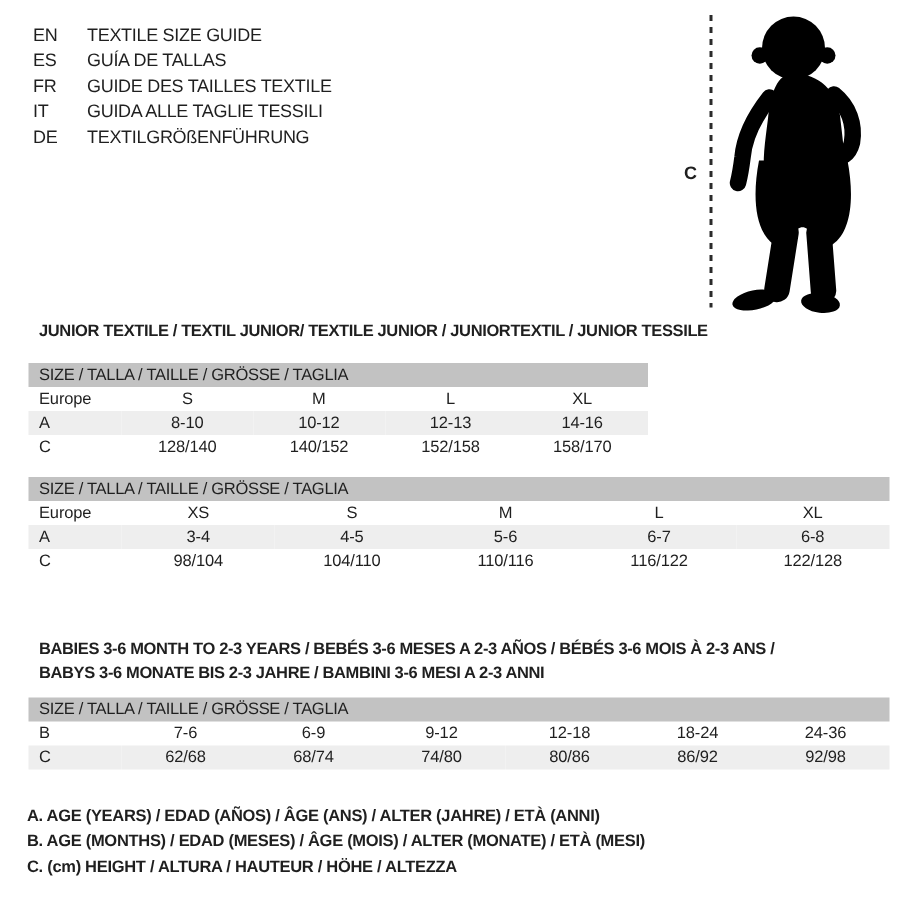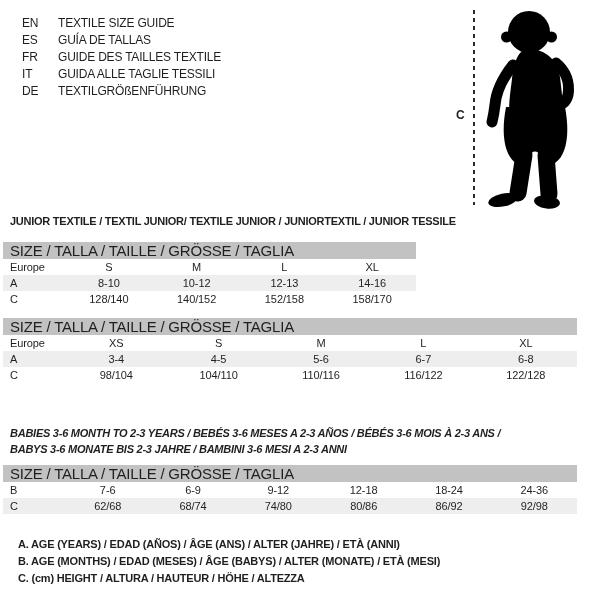--- a/index.html
+++ b/index.html
@@ -8,31 +8,31 @@
     font-family:"Liberation Sans", sans-serif;color:#1f1f1f;
   }
   
   .langs{position:absolute;top:15px;left:22px;}
   .lang-row{line-height:17px;font-weight:normal;font-size:12px;letter-spacing:-0.2px;white-space:nowrap;}
   .lang-code{display:inline-block;width:36px;}
   
   .figure{position:absolute;left:450px;top:7px;width:130px;height:205px;}
   .figure text{font-family:"Liberation Sans", sans-serif;font-size:12px;font-weight:bold;fill:#1f1f1f;}
   
-  .tb{position:absolute;left:3px;}
+  .tb{position:absolute;left:19px;}
   .tb1{top:215px;width:413px;}
   .tb2{top:318px;width:574px;}
   .tb3{top:425px;width:574px;}
   .tbl-title{font-weight:bold;font-size:11px;letter-spacing:-0.25px;padding-left:7px;white-space:nowrap;line-height:13px;}
   .tb1 .tbl-title{margin-bottom:14px;}
   .tb2 .tbl-title{margin-bottom:13px;}
-  .tb3 .tbl-title{line-height:16px;margin-bottom:0;font-style:italic;}
+  .tb3 .tbl-title{line-height:16px;margin-bottom:0;}
   .tb3 .title-wrap{margin-bottom:8px;}
   table.size-table{border-collapse:collapse;width:100%;table-layout:fixed;font-size:11px;color:#1f1f1f;}
-  th.size-head{background:#c2c2c2;text-align:left;font-weight:normal;font-size:15px;height:16px;padding:0 0 0 7px;letter-spacing:-0.2px;}
+  th.size-head{background:#c2c2c2;text-align:left;font-weight:normal;font-size:11px;height:16px;padding:0 0 0 7px;letter-spacing:-0.2px;}
   table.size-table td{height:16px;padding:0;text-align:center;font-weight:normal;letter-spacing:-0.1px;}
   table.size-table td.lbl{text-align:left;padding-left:7px;}
   col.c-label{width:62px;}
   tr.alt{background:#eeeeee;}
   
   .footnotes{position:absolute;top:536px;left:18px;}
   .footnote{line-height:17px;font-weight:bold;font-size:11px;letter-spacing:-0.2px;white-space:nowrap;}
 </style>
 </head>
 <body>
@@ -205,17 +205,17 @@
           <td>80/86</td>
           <td>86/92</td>
           <td>92/98</td>
         </tr>
       </tbody>
     </table>
   </div>
 
   <div class="footnotes">
     <div class="footnote">A. AGE (YEARS) / EDAD (AÑOS) / ÂGE (ANS) / ALTER (JAHRE) / ETÀ (ANNI)</div>
-    <div class="footnote">B. AGE (MONTHS) / EDAD (MESES) / ÂGE (BABYS) / ALTER (MONATE) / ETÀ (MESI)</div>
+    <div class="footnote">B. AGE (MONTHS) / EDAD (MESES) / ÂGE (MOIS) / ALTER (MONATE) / ETÀ (MESI)</div>
     <div class="footnote">C. (cm) HEIGHT / ALTURA / HAUTEUR / HÖHE / ALTEZZA</div>
   </div>
 
 </div>
 
 </body></html>

